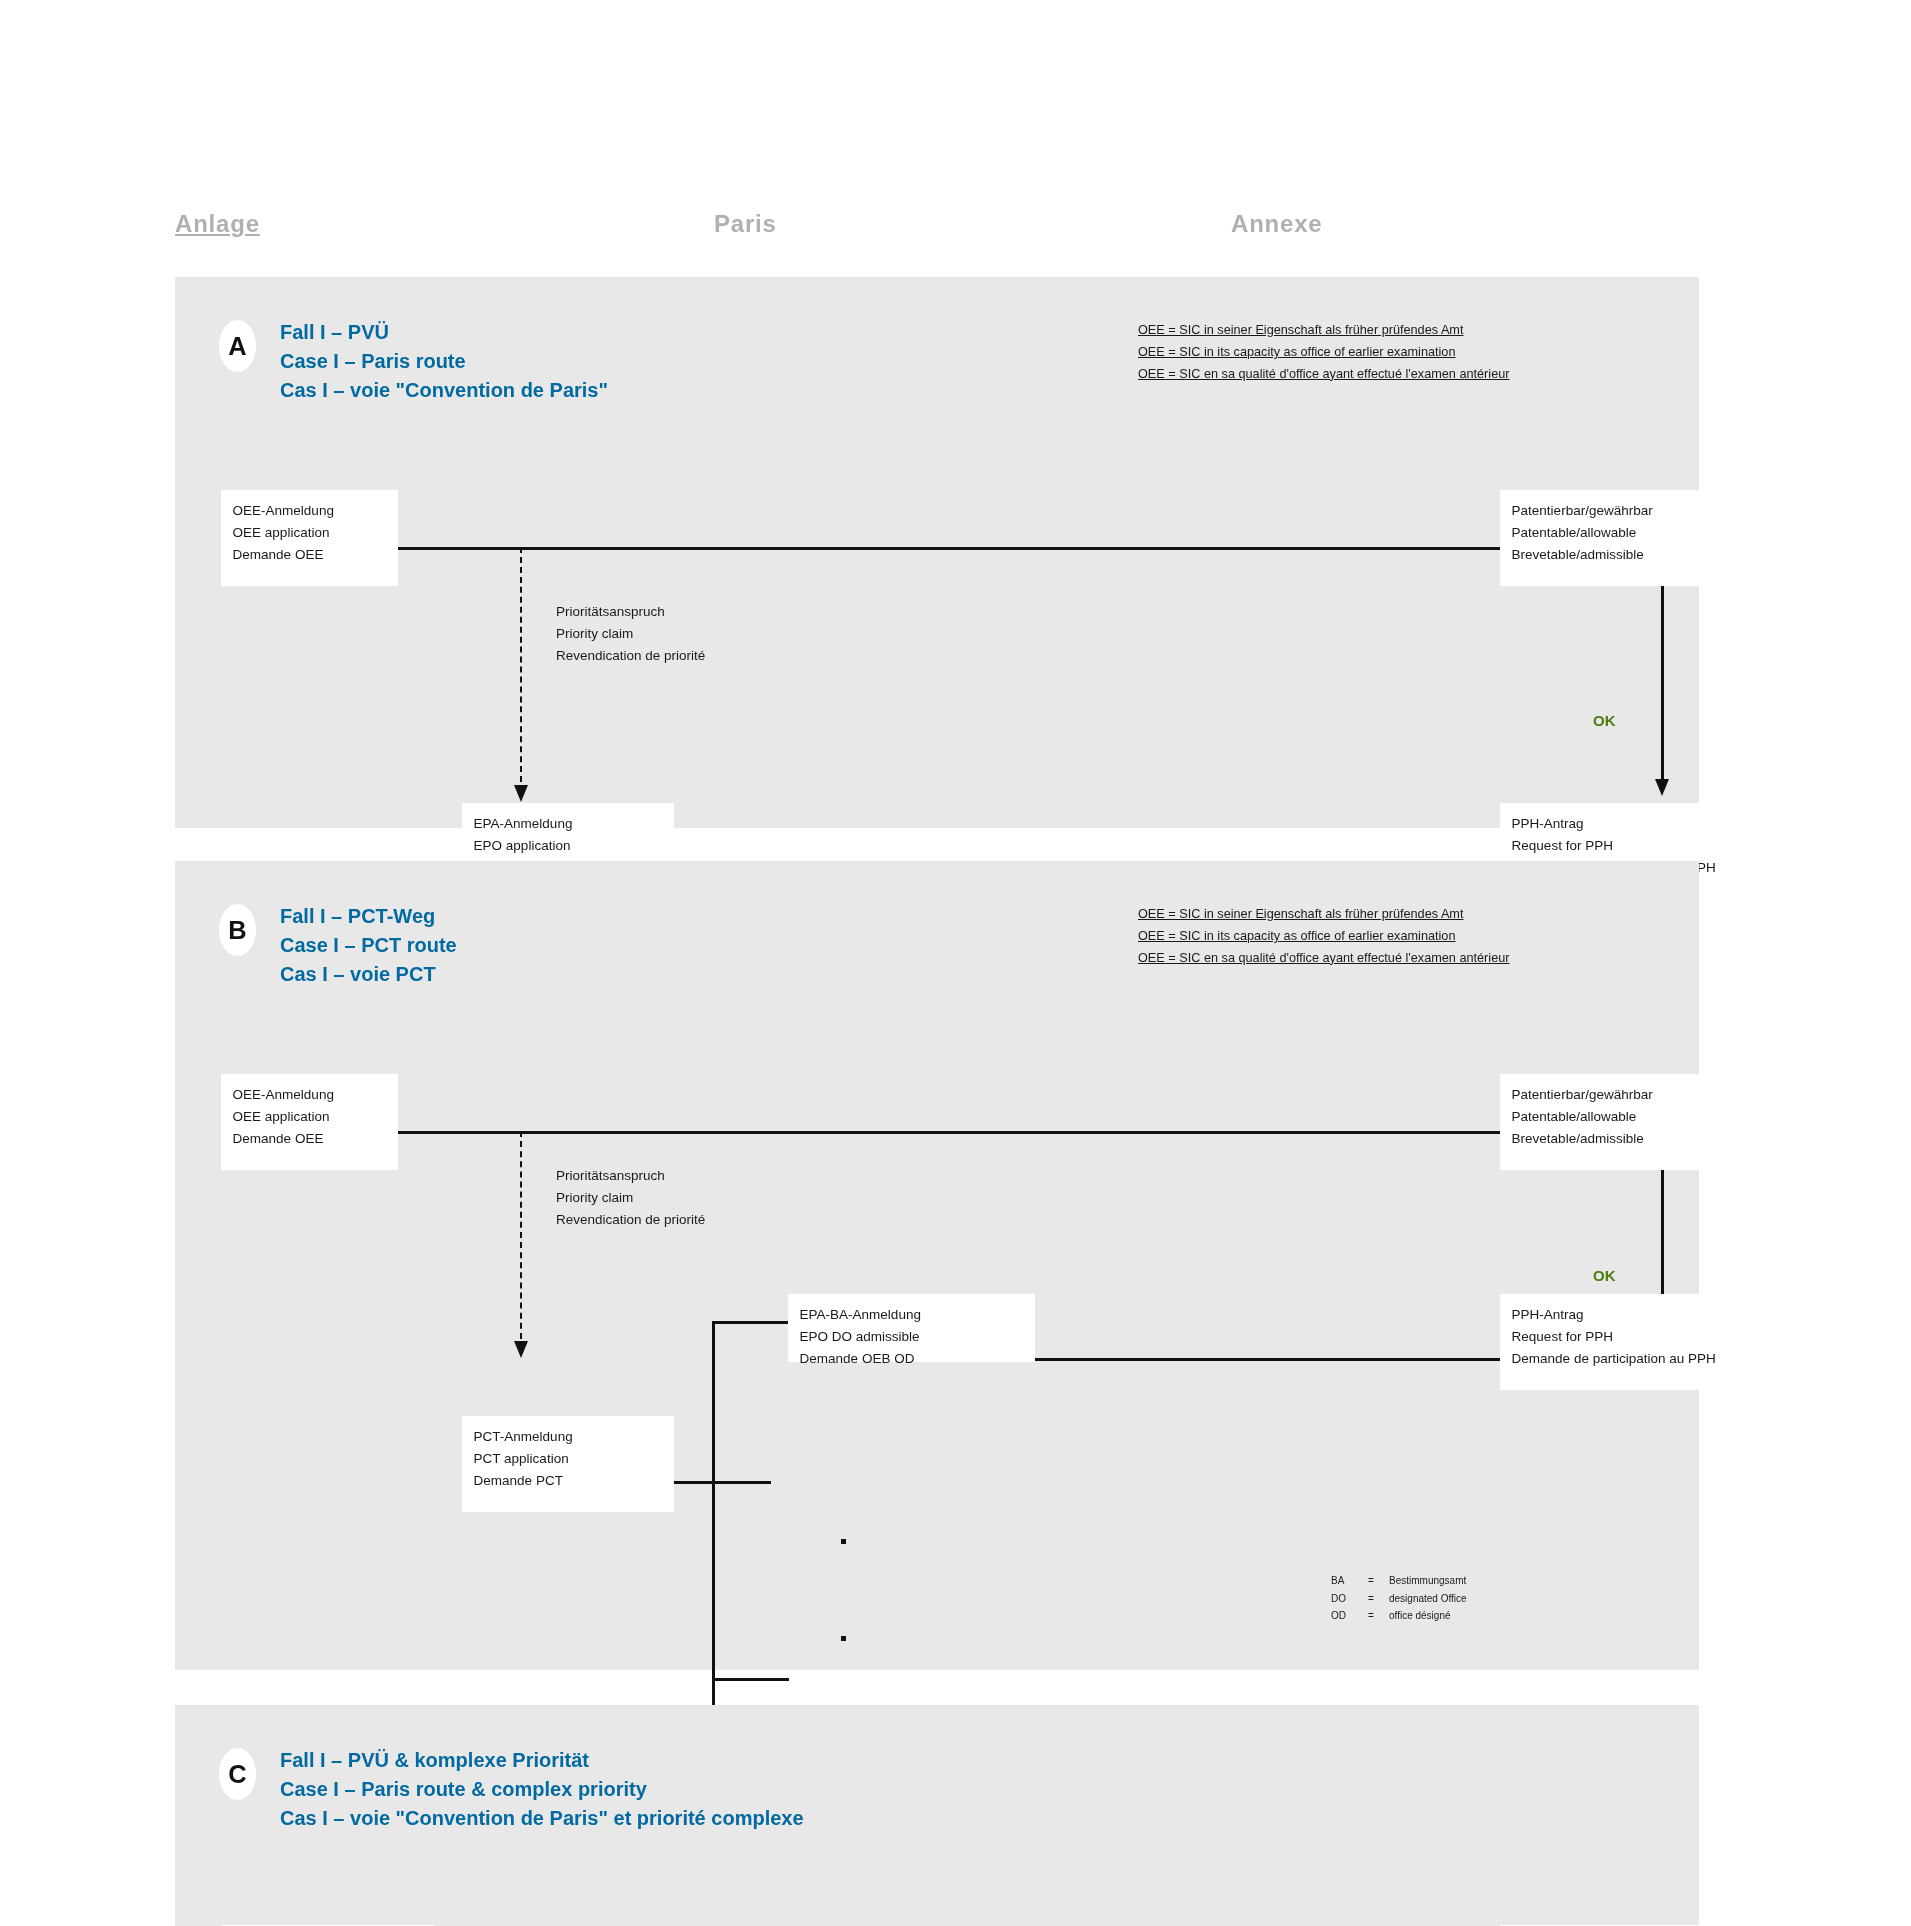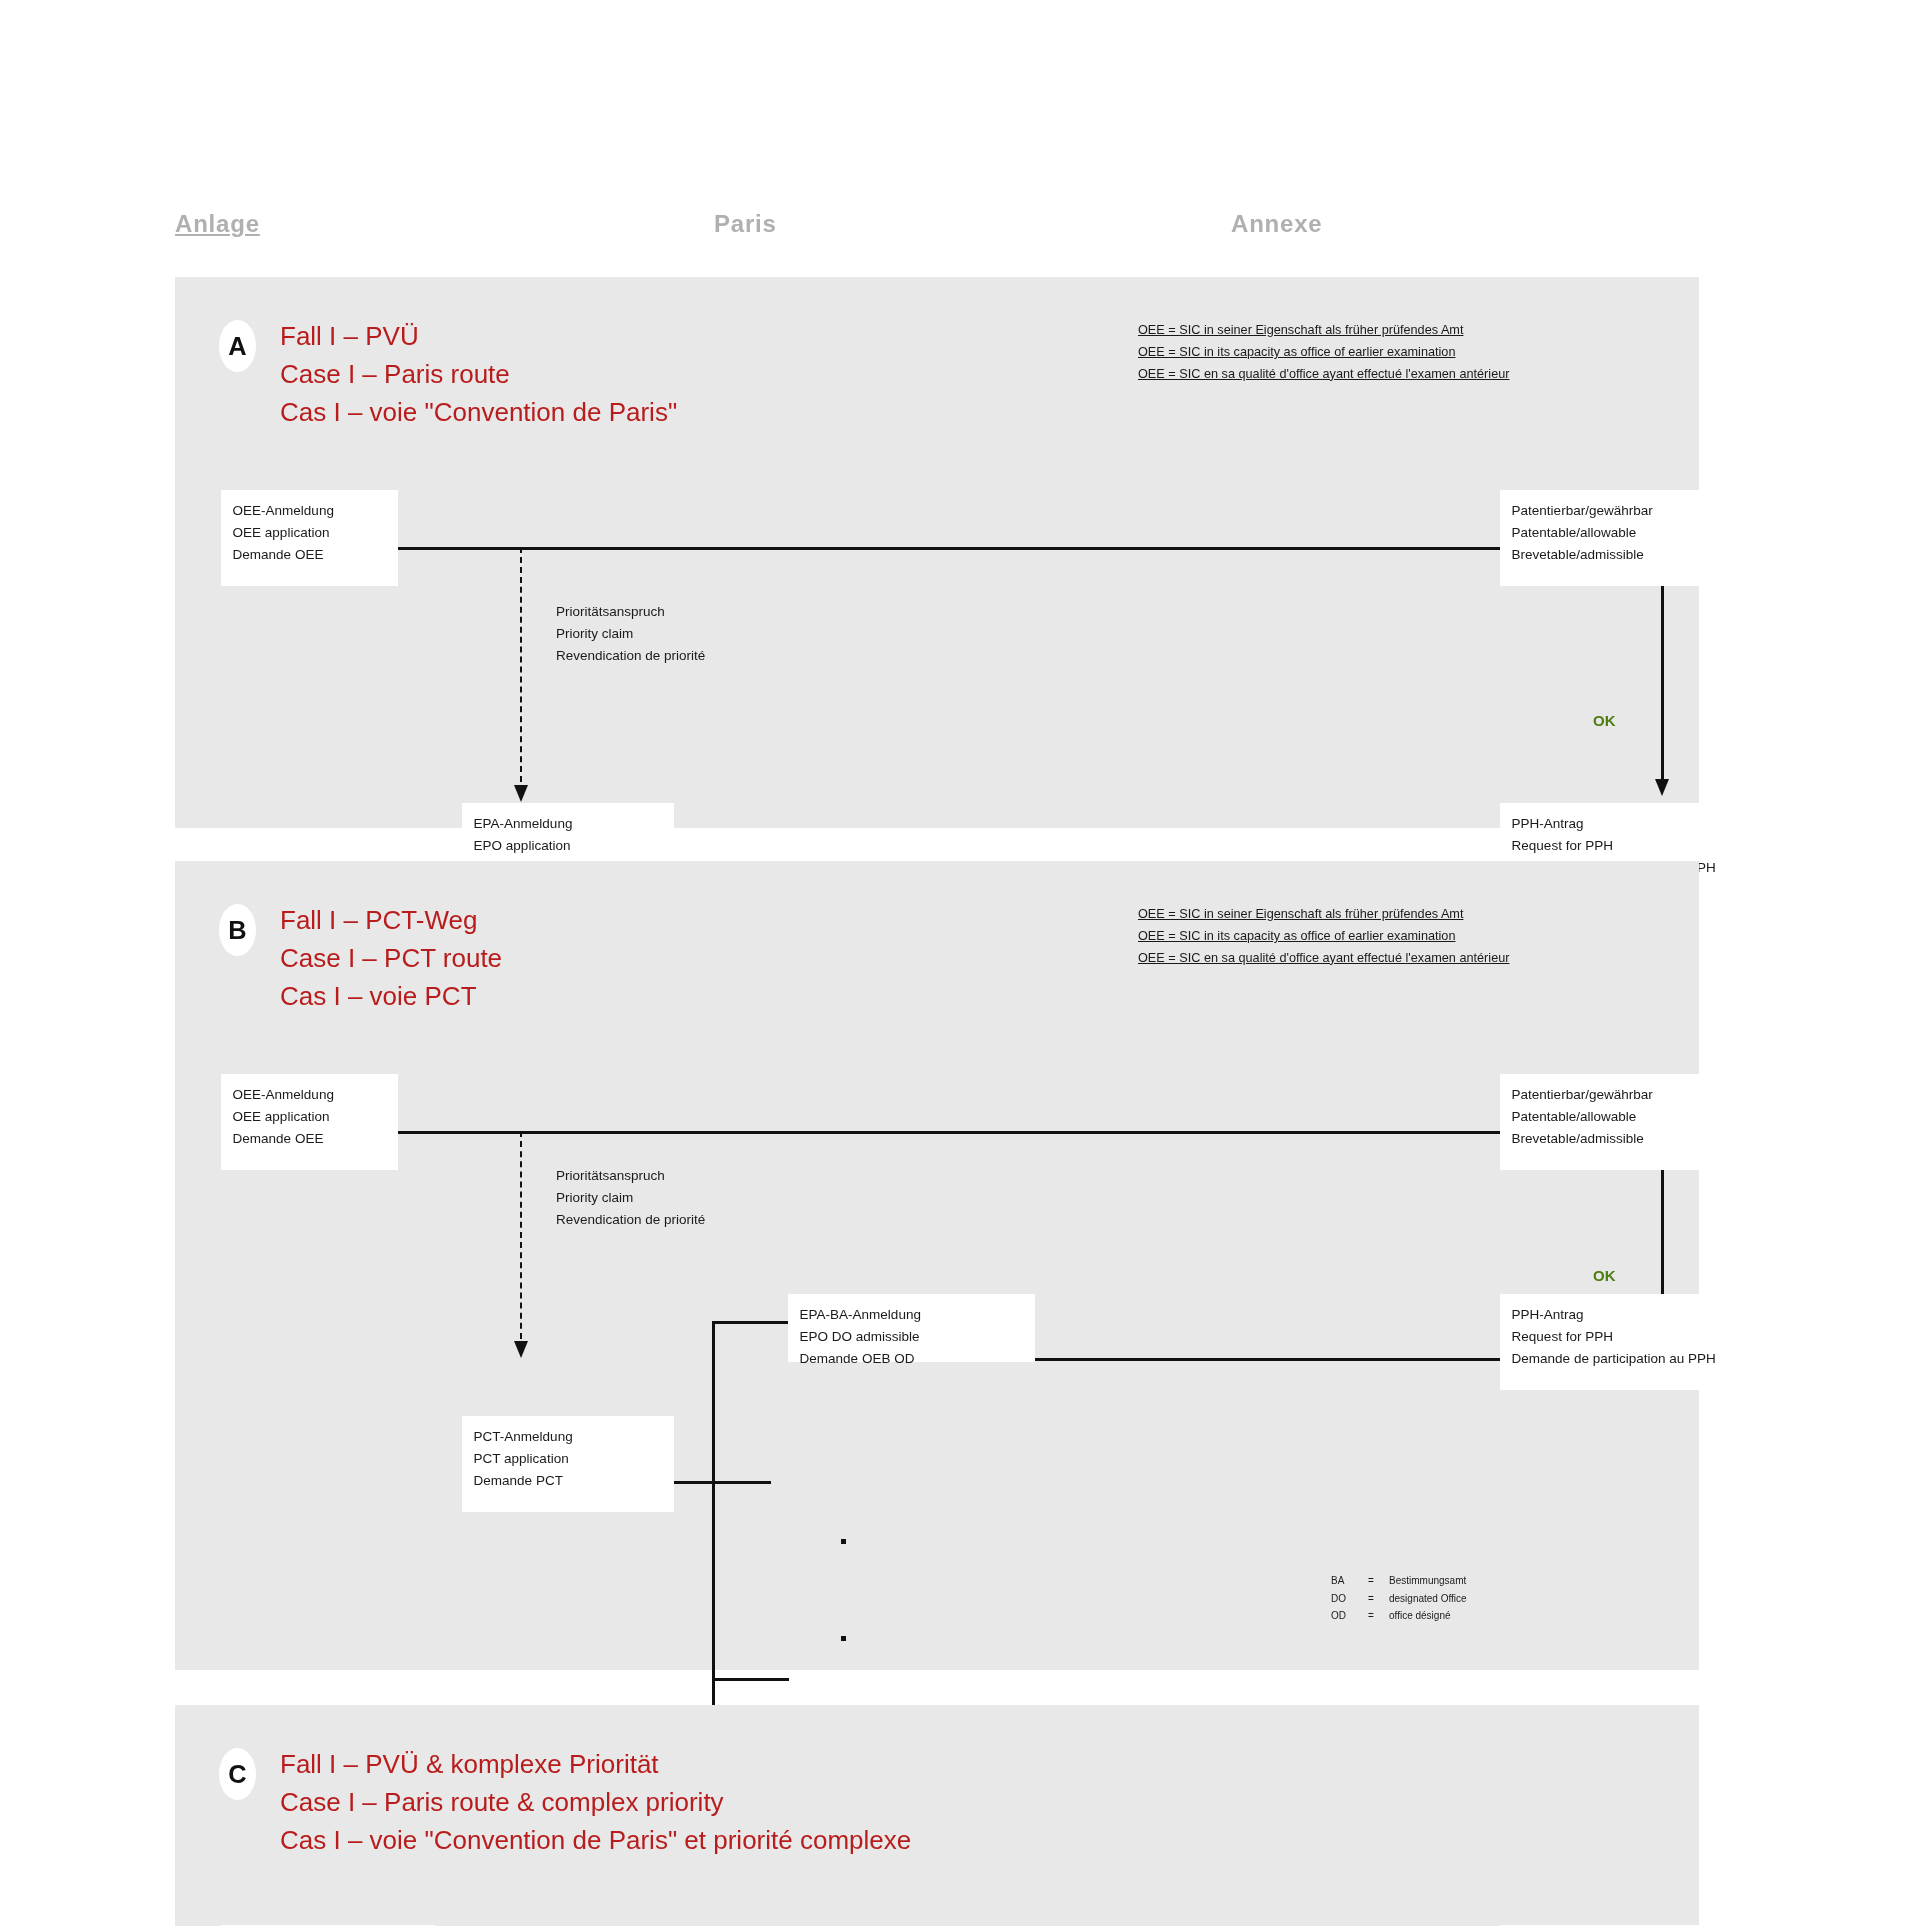--- a/index.html
+++ b/index.html
@@ -68,25 +68,25 @@
     font-weight: bold;
     color: #111;
     flex: 0 0 auto;
     margin-top: 3.1px;
   }
   .sec-titles {
     margin-left: 24px;
     padding-top: 0.8px;
   }
   .sec-titles div {
-    font-size: 26px;
-    font-weight: normal;
+    font-size: 20px;
+    font-weight: bold;
     line-height: 1.46;
     white-space: nowrap;
-    color: #b91c1c;
+    color: #0369a1;
   }
 
   
   .oee-legend {
     position: absolute;
     left: 963px;
     top: 43px;
   }
   .oee-legend div {
     font-size: 12.7px;

